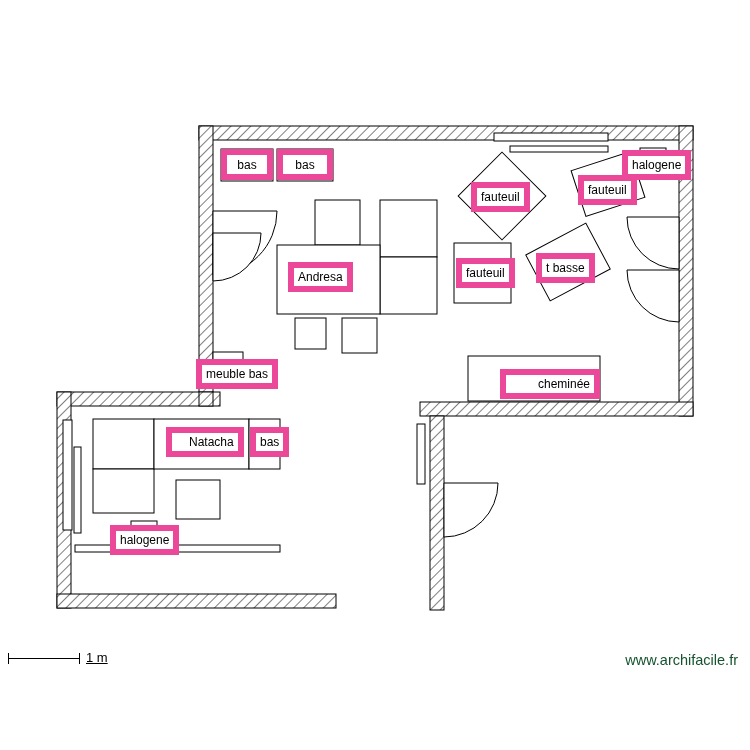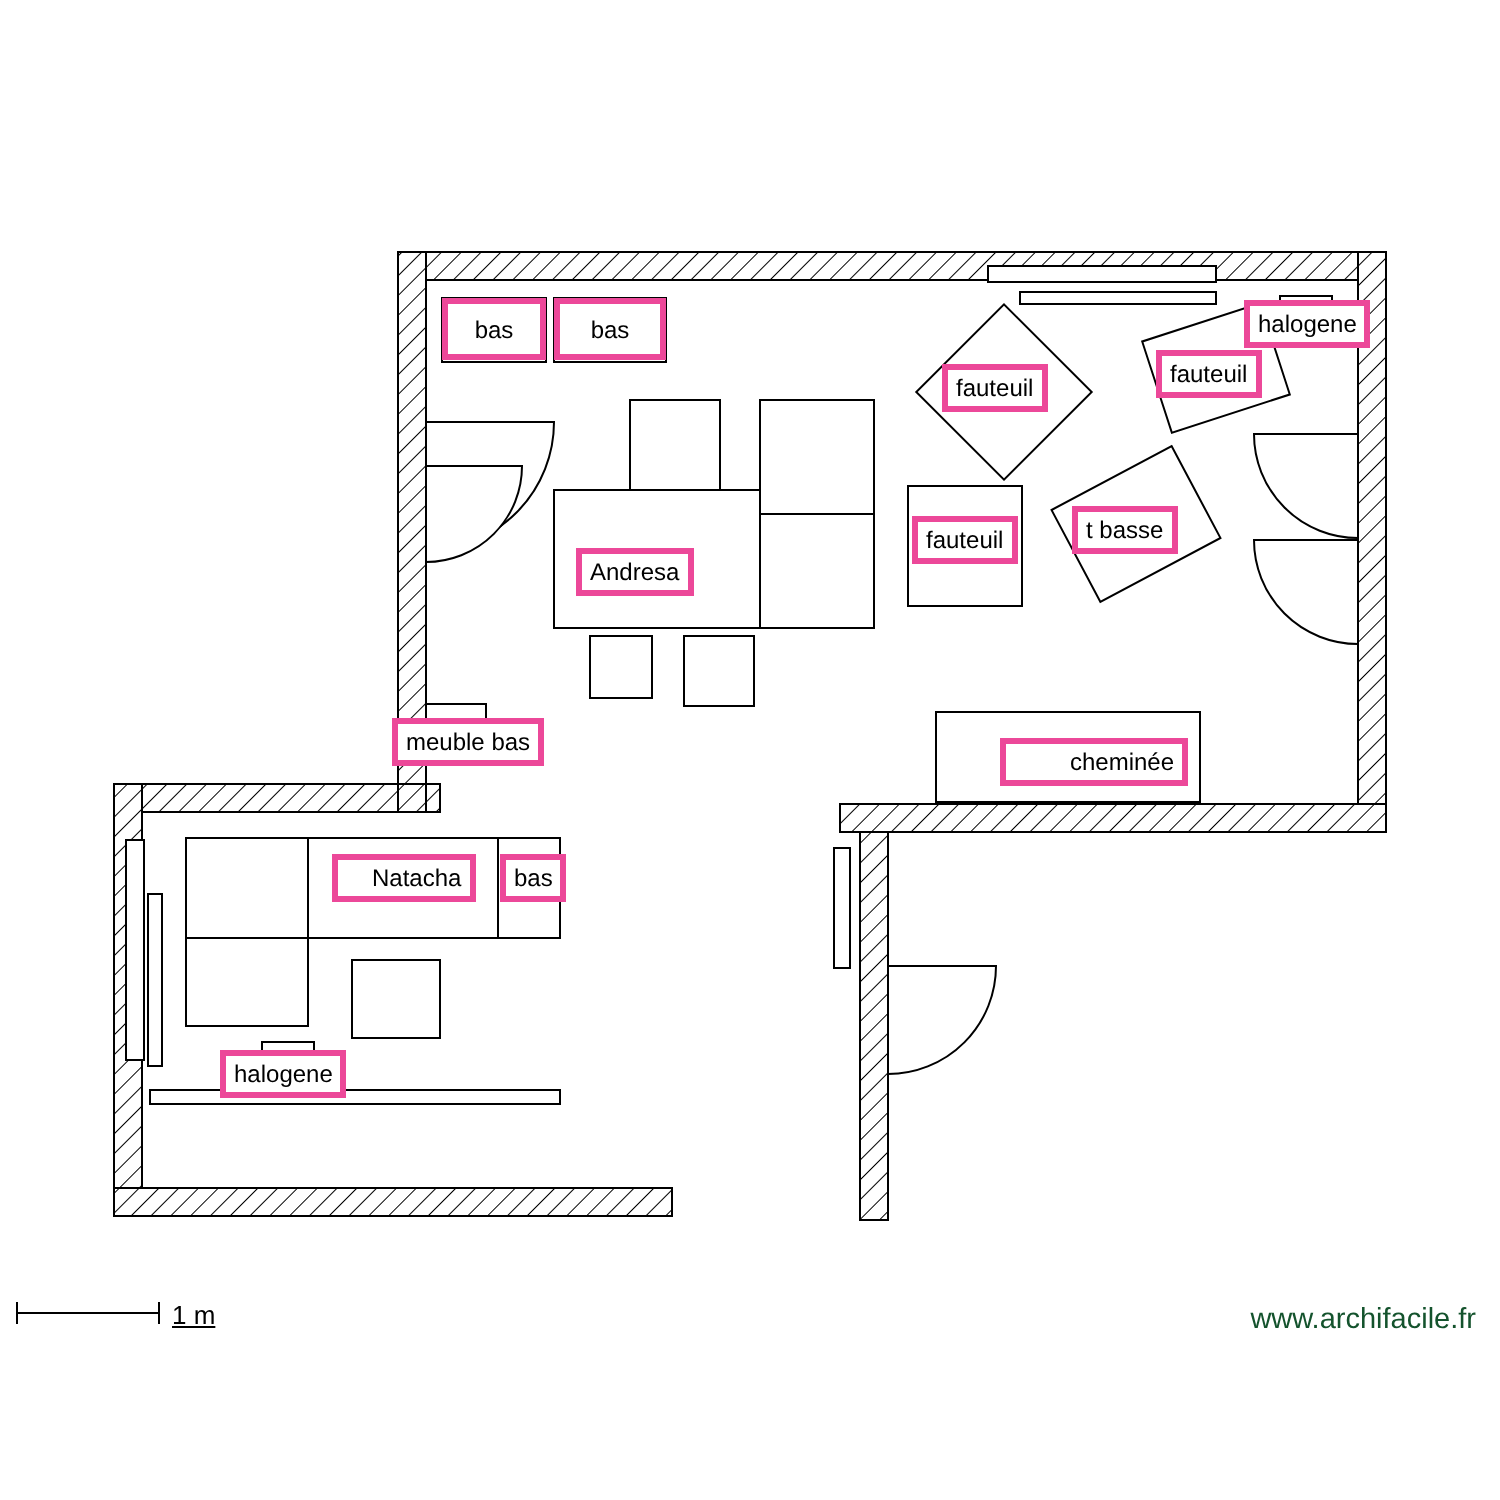--- a/index.html
+++ b/index.html
@@ -5,31 +5,31 @@
   html,body{margin:0;padding:0;}
   body{
     width:750px;height:750px;background:#ffffff;
     font-family:"Liberation Sans", sans-serif;
     position:relative;overflow:hidden;
   }
   #plan{position:absolute;left:0;top:0;width:750px;height:750px;}
   .lbl{
     position:absolute;
     background:#ffffff;
-    border:3px solid #ec4899;
+    border:6px solid #ec4899;
     font-size:12px;
     color:#000000;
     line-height:1;
     padding:3px 4px;
     white-space:nowrap;
     box-sizing:border-box;
   }
   .scale-wrap{
     position:absolute;left:8px;top:650px;
-    display:flex;gap:6px;text-decoration:underline;
+    display:flex;align-items:center;gap:6px;text-decoration:underline;
   }
   .scale-bar{position:relative;width:72px;height:12px;}
   .scale-bar .h{position:absolute;left:0;top:6px;width:72px;height:1px;background:#000;}
   .scale-bar .t1{position:absolute;left:0;top:1px;width:1px;height:11px;background:#000;}
   .scale-bar .t2{position:absolute;left:71px;top:1px;width:1px;height:11px;background:#000;}
   .scale-text{font-size:13px;color:#000;}
   .site{
     position:absolute;right:12px;top:652px;
     font-size:14.5px;color:#14532d;
   }
@@ -126,21 +126,21 @@
 
     <rect x="213" y="352" width="30" height="30"></rect>
   </g>
 </svg>
 
 <div class="lbl" style="left:221px;top:149px;width:52px;height:31px;display:flex;align-items:center;justify-content:center;">bas</div>
 <div class="lbl" style="left:277px;top:149px;width:56px;height:31px;display:flex;align-items:center;justify-content:center;">bas</div>
 <div class="lbl" style="left:622px;top:150px;">halogene</div>
 <div class="lbl" style="left:471px;top:182px;">fauteuil</div>
 <div class="lbl" style="left:578px;top:175px;">fauteuil</div>
-<div class="lbl" style="left:288px;top:274px;">Andresa</div>
+<div class="lbl" style="left:288px;top:262px;">Andresa</div>
 <div class="lbl" style="left:456px;top:258px;">fauteuil</div>
 <div class="lbl" style="left:536px;top:253px;">t basse</div>
 <div class="lbl" style="left:196px;top:359px;">meuble bas</div>
 <div class="lbl" style="left:500px;top:369px;padding-left:32px;">cheminée</div>
 <div class="lbl" style="left:166px;top:427px;padding-left:17px;">Natacha</div>
 <div class="lbl" style="left:250px;top:427px;">bas</div>
 <div class="lbl" style="left:110px;top:525px;">halogene</div>
 
 <div class="scale-wrap">
   <div class="scale-bar">

